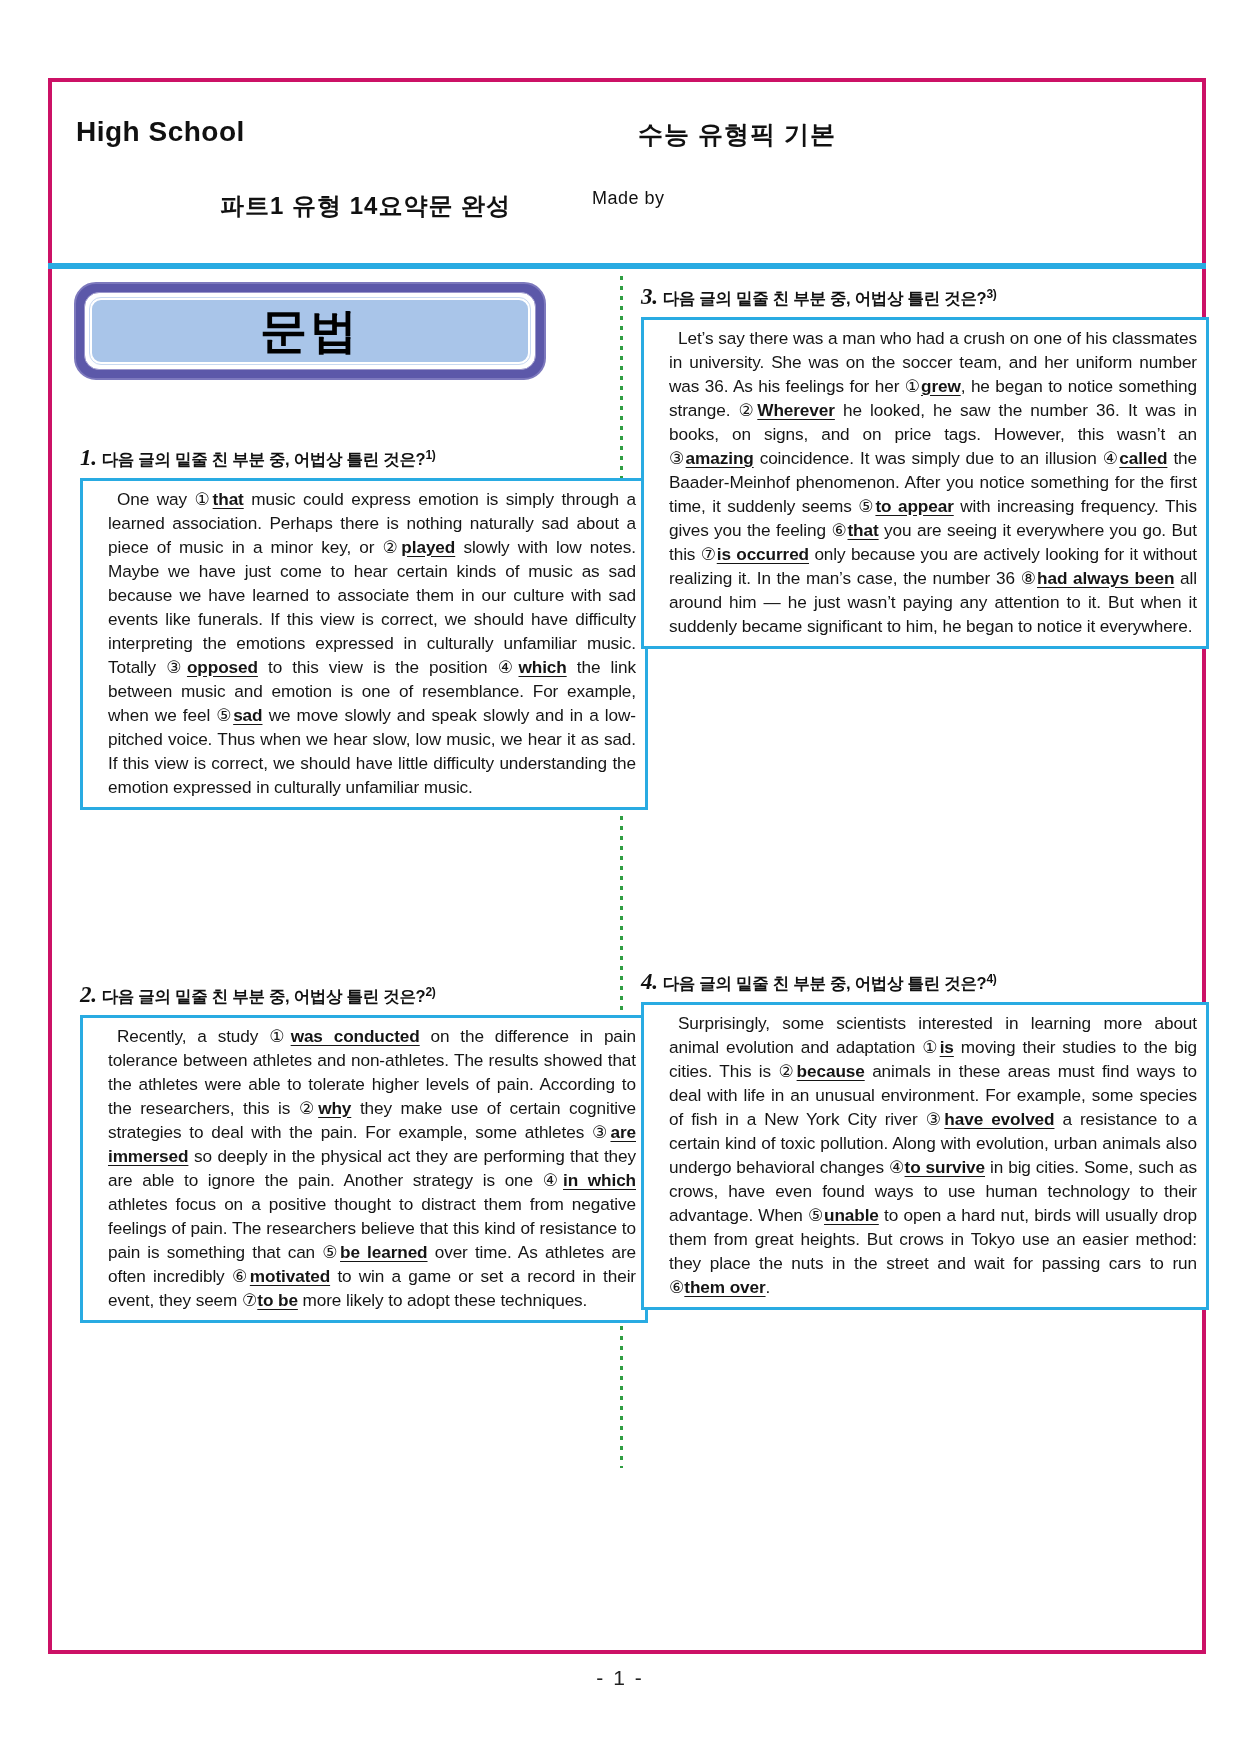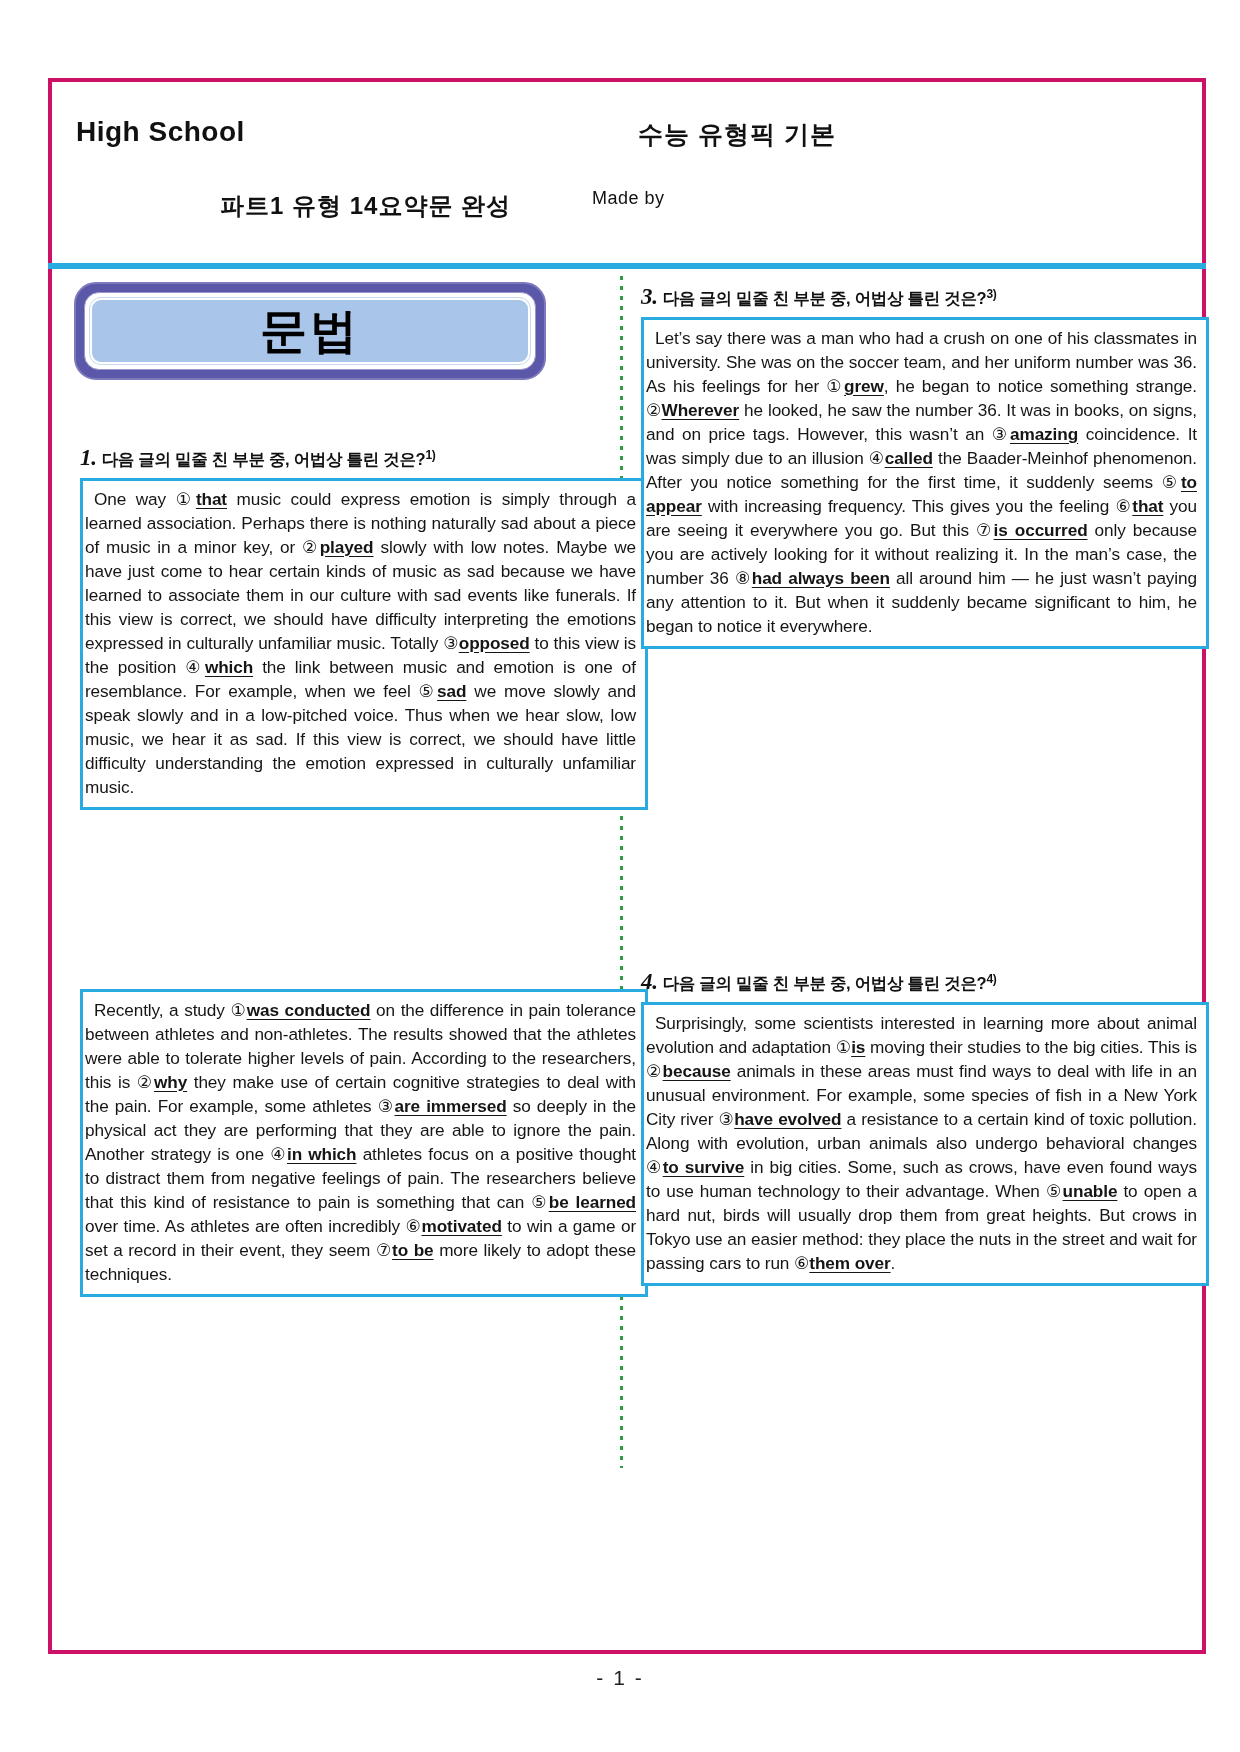--- a/index.html
+++ b/index.html
@@ -34,21 +34,21 @@
   #q1 { left:80px;  top:404px;margin-top:41px; }
   #q2 { left:80px;  top:982px; }
   #q3 { left:641px; top:284px; }
   #q4 { left:641px; top:942px;margin-top:27px; }
 
   .q-head { font-size:16.5px; font-weight:700; letter-spacing:-0.3px; white-space:nowrap; }
   .q-num  { font-family:"Liberation Serif","DejaVu Serif",serif; font-style:italic; font-weight:700;
     font-size:23px; margin-right:5px; }
   .q-foot { font-size:12px; font-weight:700; position:relative; top:-6px; }
 
-  .passage-box { margin-top:7px; border:3px solid #29abe2; background:#fff; padding:6px 9px 8px 2px; }
+  .passage-box { margin-top:7px; border:3px solid #29abe2; background:#fff; padding:6px 9px 8px 25px; }
   .passage { font-size:17.2px; line-height:24px; text-align:justify; text-indent:9px; color:#151515;
     letter-spacing:-0.1px; }
   .marker { font-weight:400; }
   .uword  { font-weight:700; text-decoration:underline; text-underline-offset:3px; }
 
   
   .footer { position:absolute; left:0; top:1666px; width:1240px; text-align:center;
     font-size:21px; font-weight:400; letter-spacing:2px; color:#222; }
 </style>
 </head>
@@ -76,20 +76,21 @@
   </div>
 
   <section class="question" id="q1">
     <h2 class="q-head"><span class="q-num">1.</span><span class="q-prompt">다음 글의 밑줄 친 부분 중, 어법상 틀린 것은?</span><span class="q-foot">1)</span></h2>
     <div class="passage-box">
       <p class="passage">One way <span class="marker">①</span><span class="uword">that</span> music could express emotion is simply through a learned association. Perhaps there is nothing naturally sad about a piece of music in a minor key, or <span class="marker">②</span><span class="uword">played</span> slowly with low notes. Maybe we have just come to hear certain kinds of music as sad because we have learned to associate them in our culture with sad events like funerals. If this view is correct, we should have difficulty interpreting the emotions expressed in culturally unfamiliar music. Totally <span class="marker">③</span><span class="uword">opposed</span> to this view is the position <span class="marker">④</span><span class="uword">which</span> the link between music and emotion is one of resemblance. For example, when we feel <span class="marker">⑤</span><span class="uword">sad</span> we move slowly and speak slowly and in a low-pitched voice. Thus when we hear slow, low music, we hear it as sad. If this view is correct, we should have little difficulty understanding the emotion expressed in culturally unfamiliar music.</p>
     </div>
   </section>
 
   <section class="question" id="q2">
+    <h2 class="q-head"><span class="q-num">2.</span><span class="q-prompt">다음 글의 밑줄 친 부분 중, 어법상 틀린 것은?</span><span class="q-foot">2)</span></h2>
     <div class="passage-box">
       <p class="passage">Recently, a study <span class="marker">①</span><span class="uword">was conducted</span> on the difference in pain tolerance between athletes and non-athletes. The results showed that the athletes were able to tolerate higher levels of pain. According to the researchers, this is <span class="marker">②</span><span class="uword">why</span> they make use of certain cognitive strategies to deal with the pain. For example, some athletes <span class="marker">③</span><span class="uword">are immersed</span> so deeply in the physical act they are performing that they are able to ignore the pain. Another strategy is one <span class="marker">④</span><span class="uword">in which</span> athletes focus on a positive thought to distract them from negative feelings of pain. The researchers believe that this kind of resistance to pain is something that can <span class="marker">⑤</span><span class="uword">be learned</span> over time. As athletes are often incredibly <span class="marker">⑥</span><span class="uword">motivated</span> to win a game or set a record in their event, they seem <span class="marker">⑦</span><span class="uword">to be</span> more likely to adopt these techniques.</p>
     </div>
   </section>
 
   <section class="question" id="q3">
     <h2 class="q-head"><span class="q-num">3.</span><span class="q-prompt">다음 글의 밑줄 친 부분 중, 어법상 틀린 것은?</span><span class="q-foot">3)</span></h2>
     <div class="passage-box">
       <p class="passage">Let’s say there was a man who had a crush on one of his classmates in university. She was on the soccer team, and her uniform number was 36. As his feelings for her <span class="marker">①</span><span class="uword">grew</span>, he began to notice something strange. <span class="marker">②</span><span class="uword">Wherever</span> he looked, he saw the number 36. It was in books, on signs, and on price tags. However, this wasn’t an <span class="marker">③</span><span class="uword">amazing</span> coincidence. It was simply due to an illusion <span class="marker">④</span><span class="uword">called</span> the Baader-Meinhof phenomenon. After you notice something for the first time, it suddenly seems <span class="marker">⑤</span><span class="uword">to appear</span> with increasing frequency. This gives you the feeling <span class="marker">⑥</span><span class="uword">that</span> you are seeing it everywhere you go. But this <span class="marker">⑦</span><span class="uword">is occurred</span> only because you are actively looking for it without realizing it. In the man’s case, the number 36 <span class="marker">⑧</span><span class="uword">had always been</span> all around him — he just wasn’t paying any attention to it. But when it suddenly became significant to him, he began to notice it everywhere.</p>
     </div>

